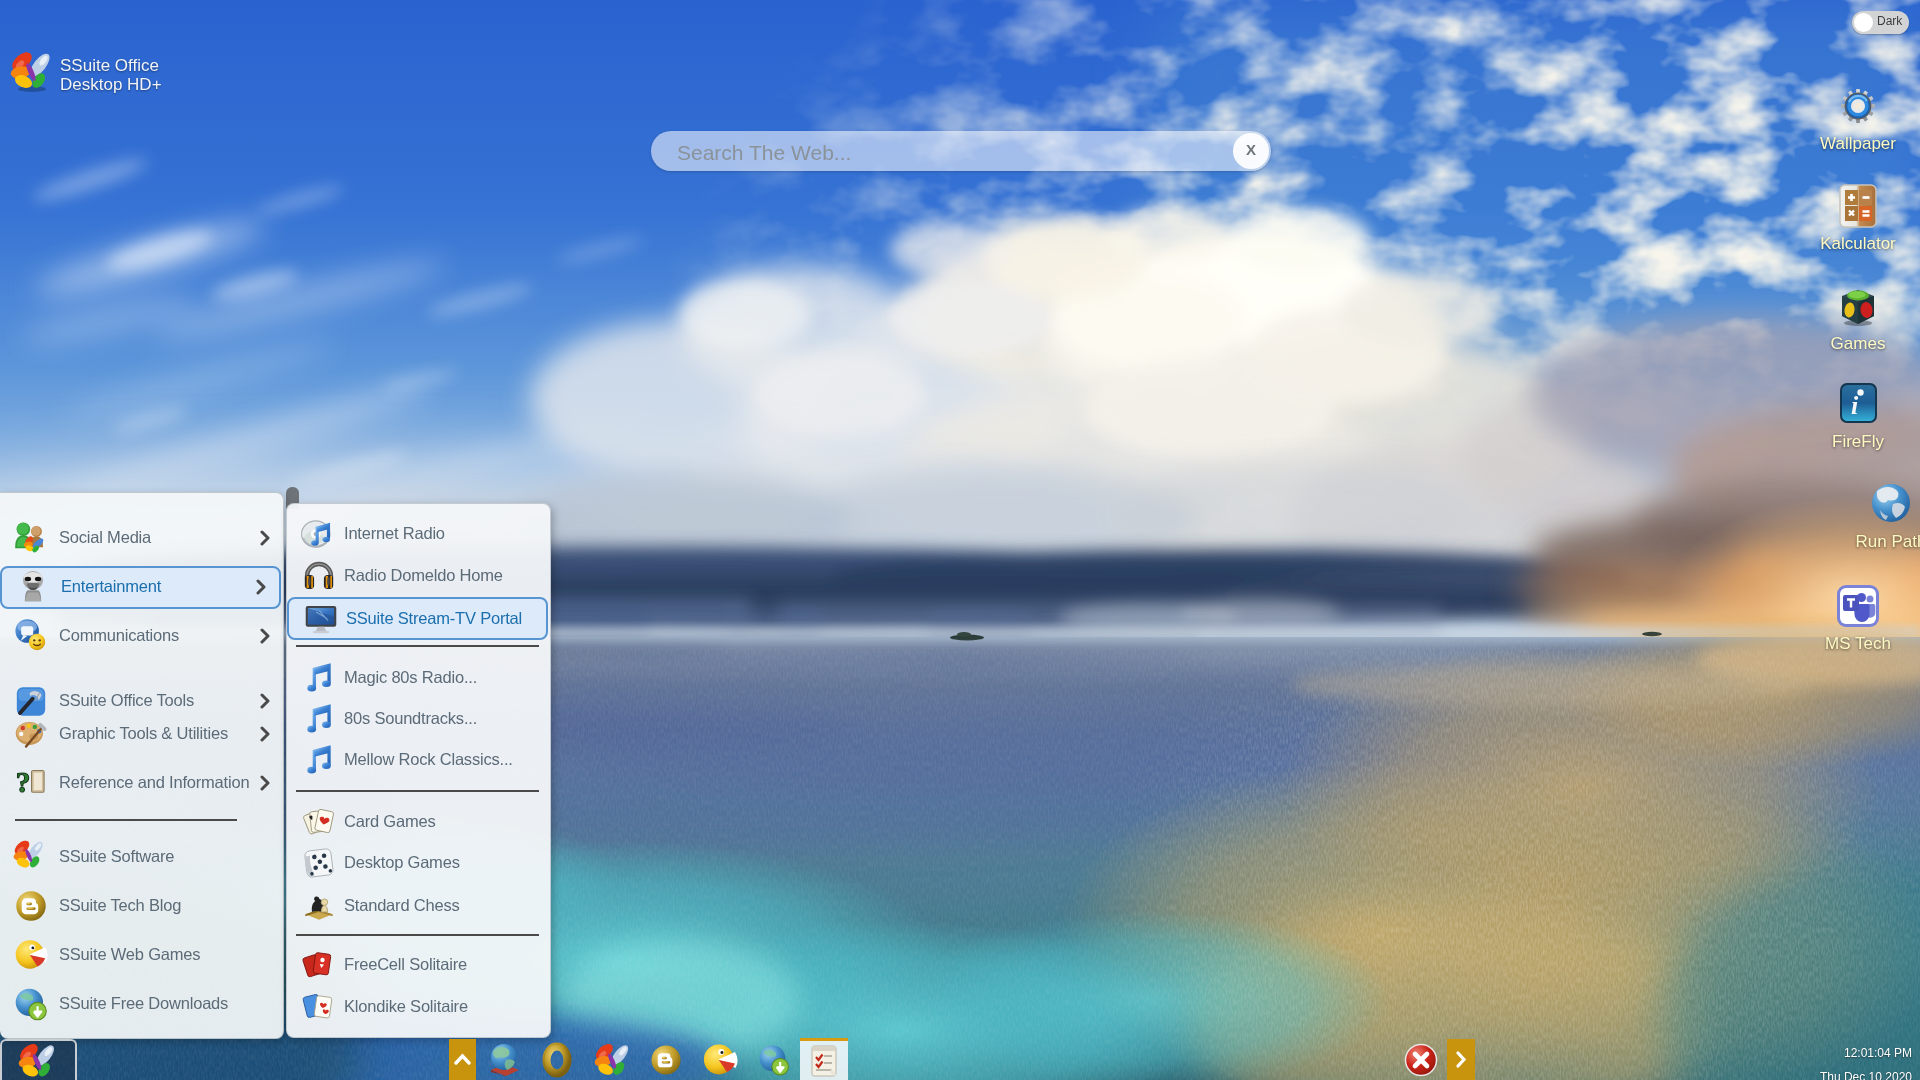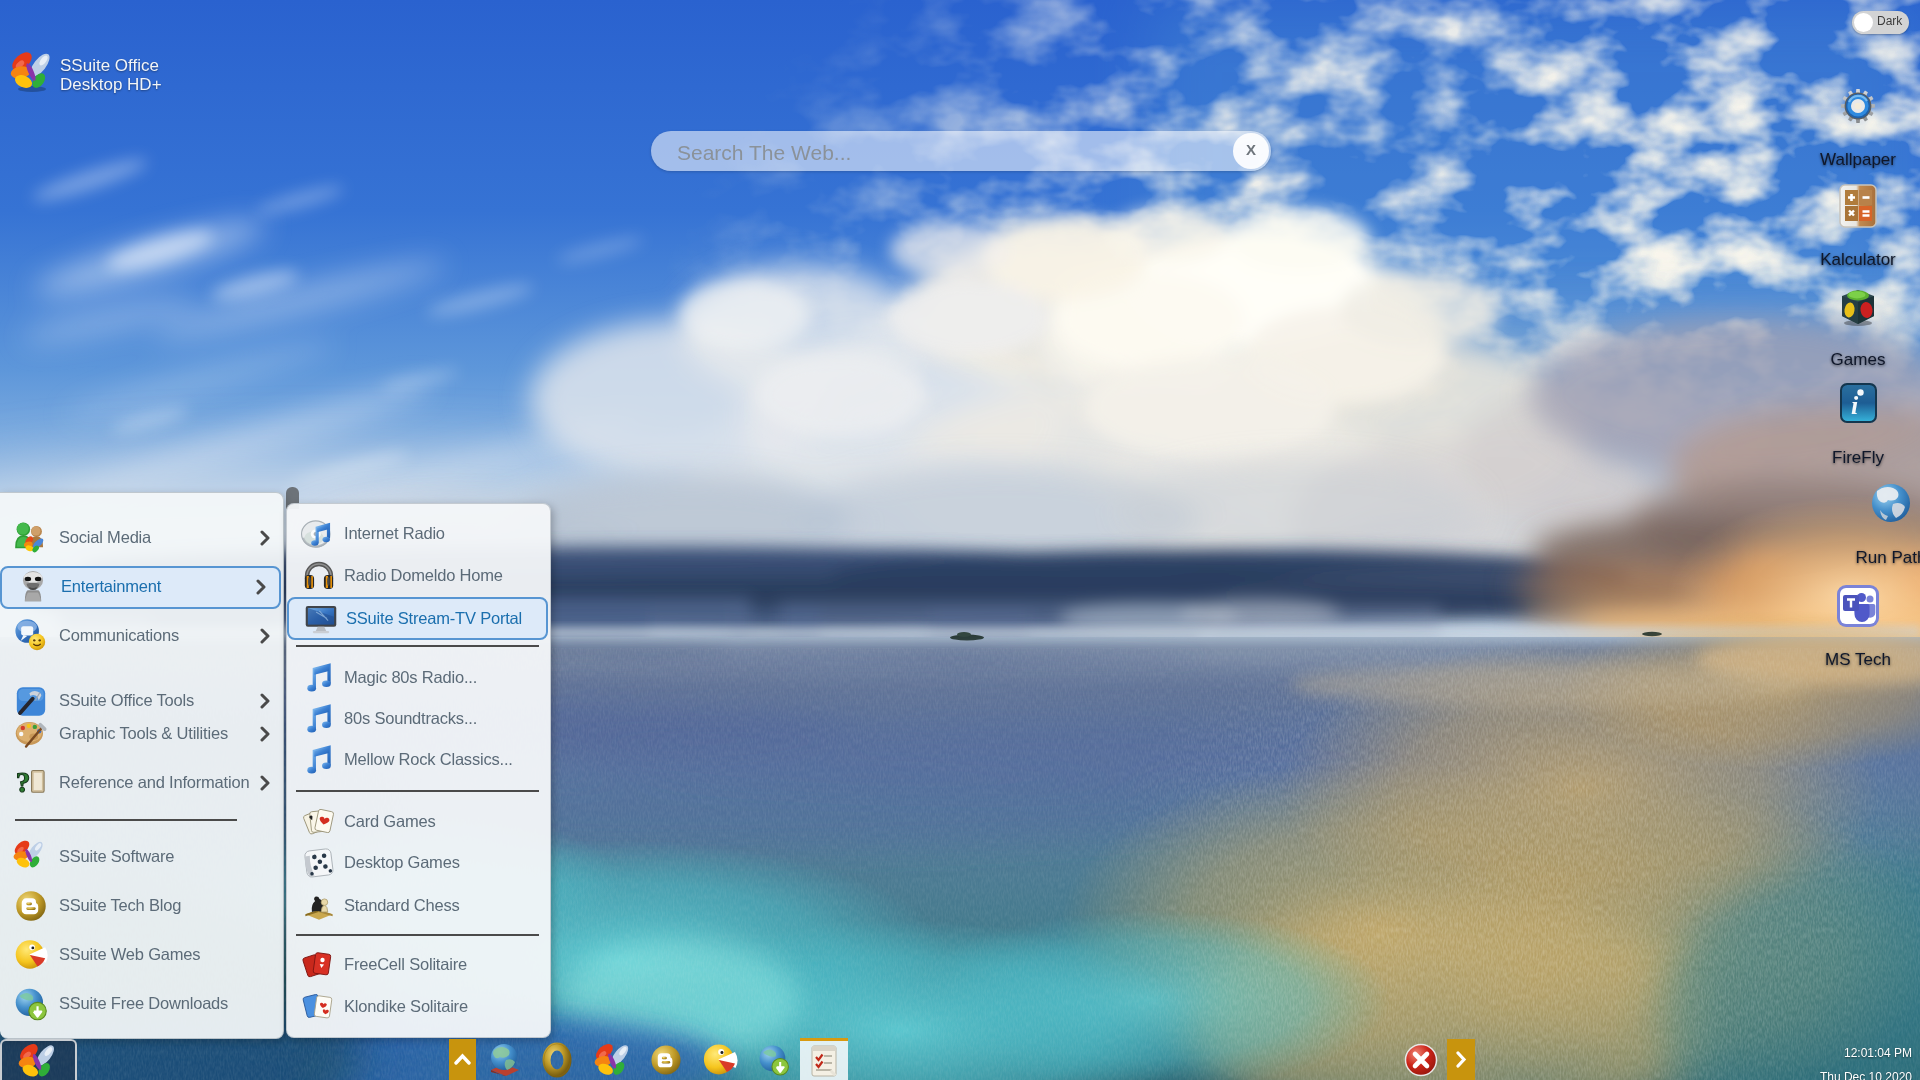--- a/index.html
+++ b/index.html
@@ -28,21 +28,21 @@
 .hlrow{background:#ddeaf9;border:2px solid #5795d2;border-radius:8px;box-sizing:border-box;width:281px !important;height:43px !important;margin-top:3px;}
 .hlrow .tx{color:#1b6fae !important;}
 .hlrow .ic{left:13px !important;}
 .hlrow2{background:#ddeaf9;border:2px solid #5795d2;border-radius:8px;box-sizing:border-box;width:261px !important;height:43px !important;}
 .hlrow2 .tx{color:#1b6fae !important;}
 .msep{position:absolute;left:15px;width:222px;height:2px;background:#4a4a4a;}
 .ssep{position:absolute;left:9px;width:243px;height:2px;background:#4a4a4a;}
 
 .dico{position:absolute;width:100px;text-align:center;}
 .dico .im{display:inline-block;}
-.dico .lb{margin-top:16px;color:#0f172a;font-size:17px;text-shadow:0 1px 3px rgba(0,0,0,0.6);}
+.dico .lb{margin-top:0;color:#fef9c3;font-size:17px;text-shadow:0 1px 3px rgba(0,0,0,0.6);}
 
 #startbtn{position:absolute;left:0px;top:1039px;width:77px;height:41px;background:rgba(28,42,62,0.5);border:2px solid #c8cdd2;border-bottom:none;border-radius:6px 6px 0 0;box-sizing:border-box;}
 #tb-up{position:absolute;left:449px;top:1039px;width:27px;height:41px;background:#c8940d;}
 #tb-up svg{position:absolute;left:5px;top:13px;}
 #tb-right{position:absolute;left:1447px;top:1039px;width:28px;height:41px;background:#c8940d;}
 #tb-right svg{position:absolute;left:8px;top:12px;}
 .tbico{position:absolute;top:1044px;}
 #activebtn{position:absolute;left:800px;top:1038px;width:48px;height:42px;background:rgba(245,248,250,0.88);border-top:3px solid #d89a10;box-sizing:border-box;}
 #clock{position:absolute;right:8px;top:1041px;text-align:right;color:#fff;font-size:12px;line-height:24px;text-shadow:0 1px 2px rgba(0,0,0,0.5);}
 </style>

